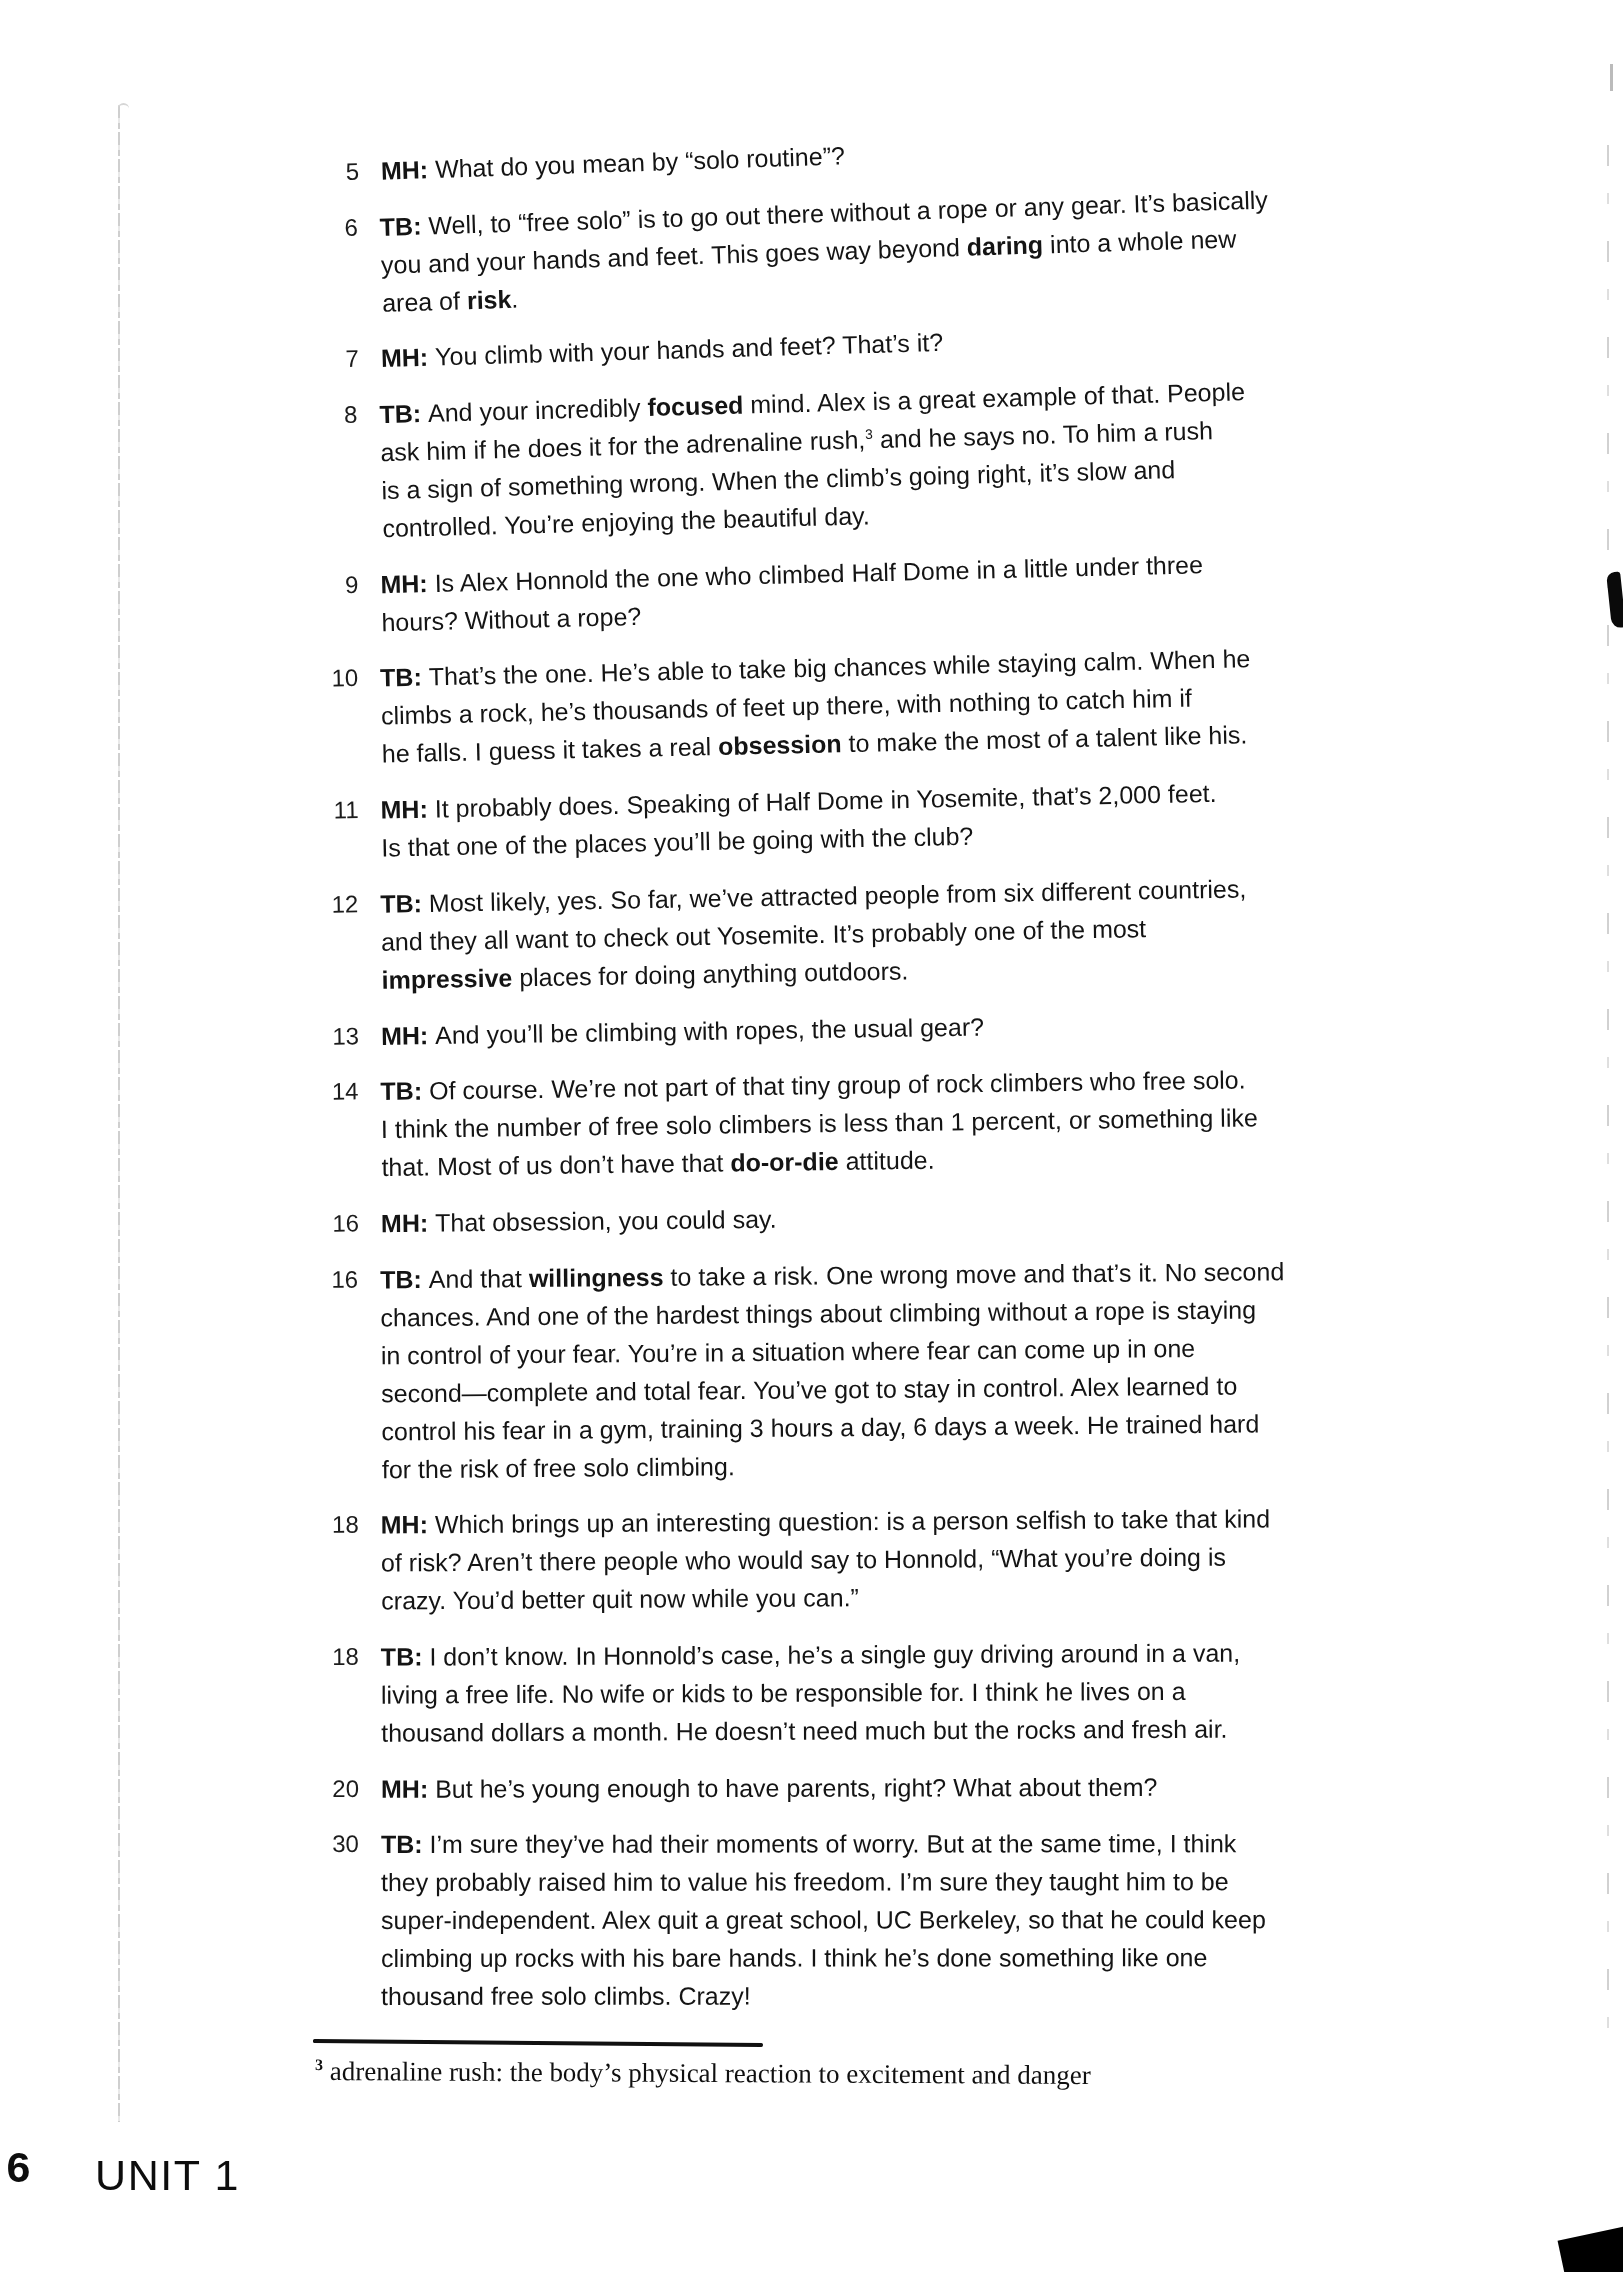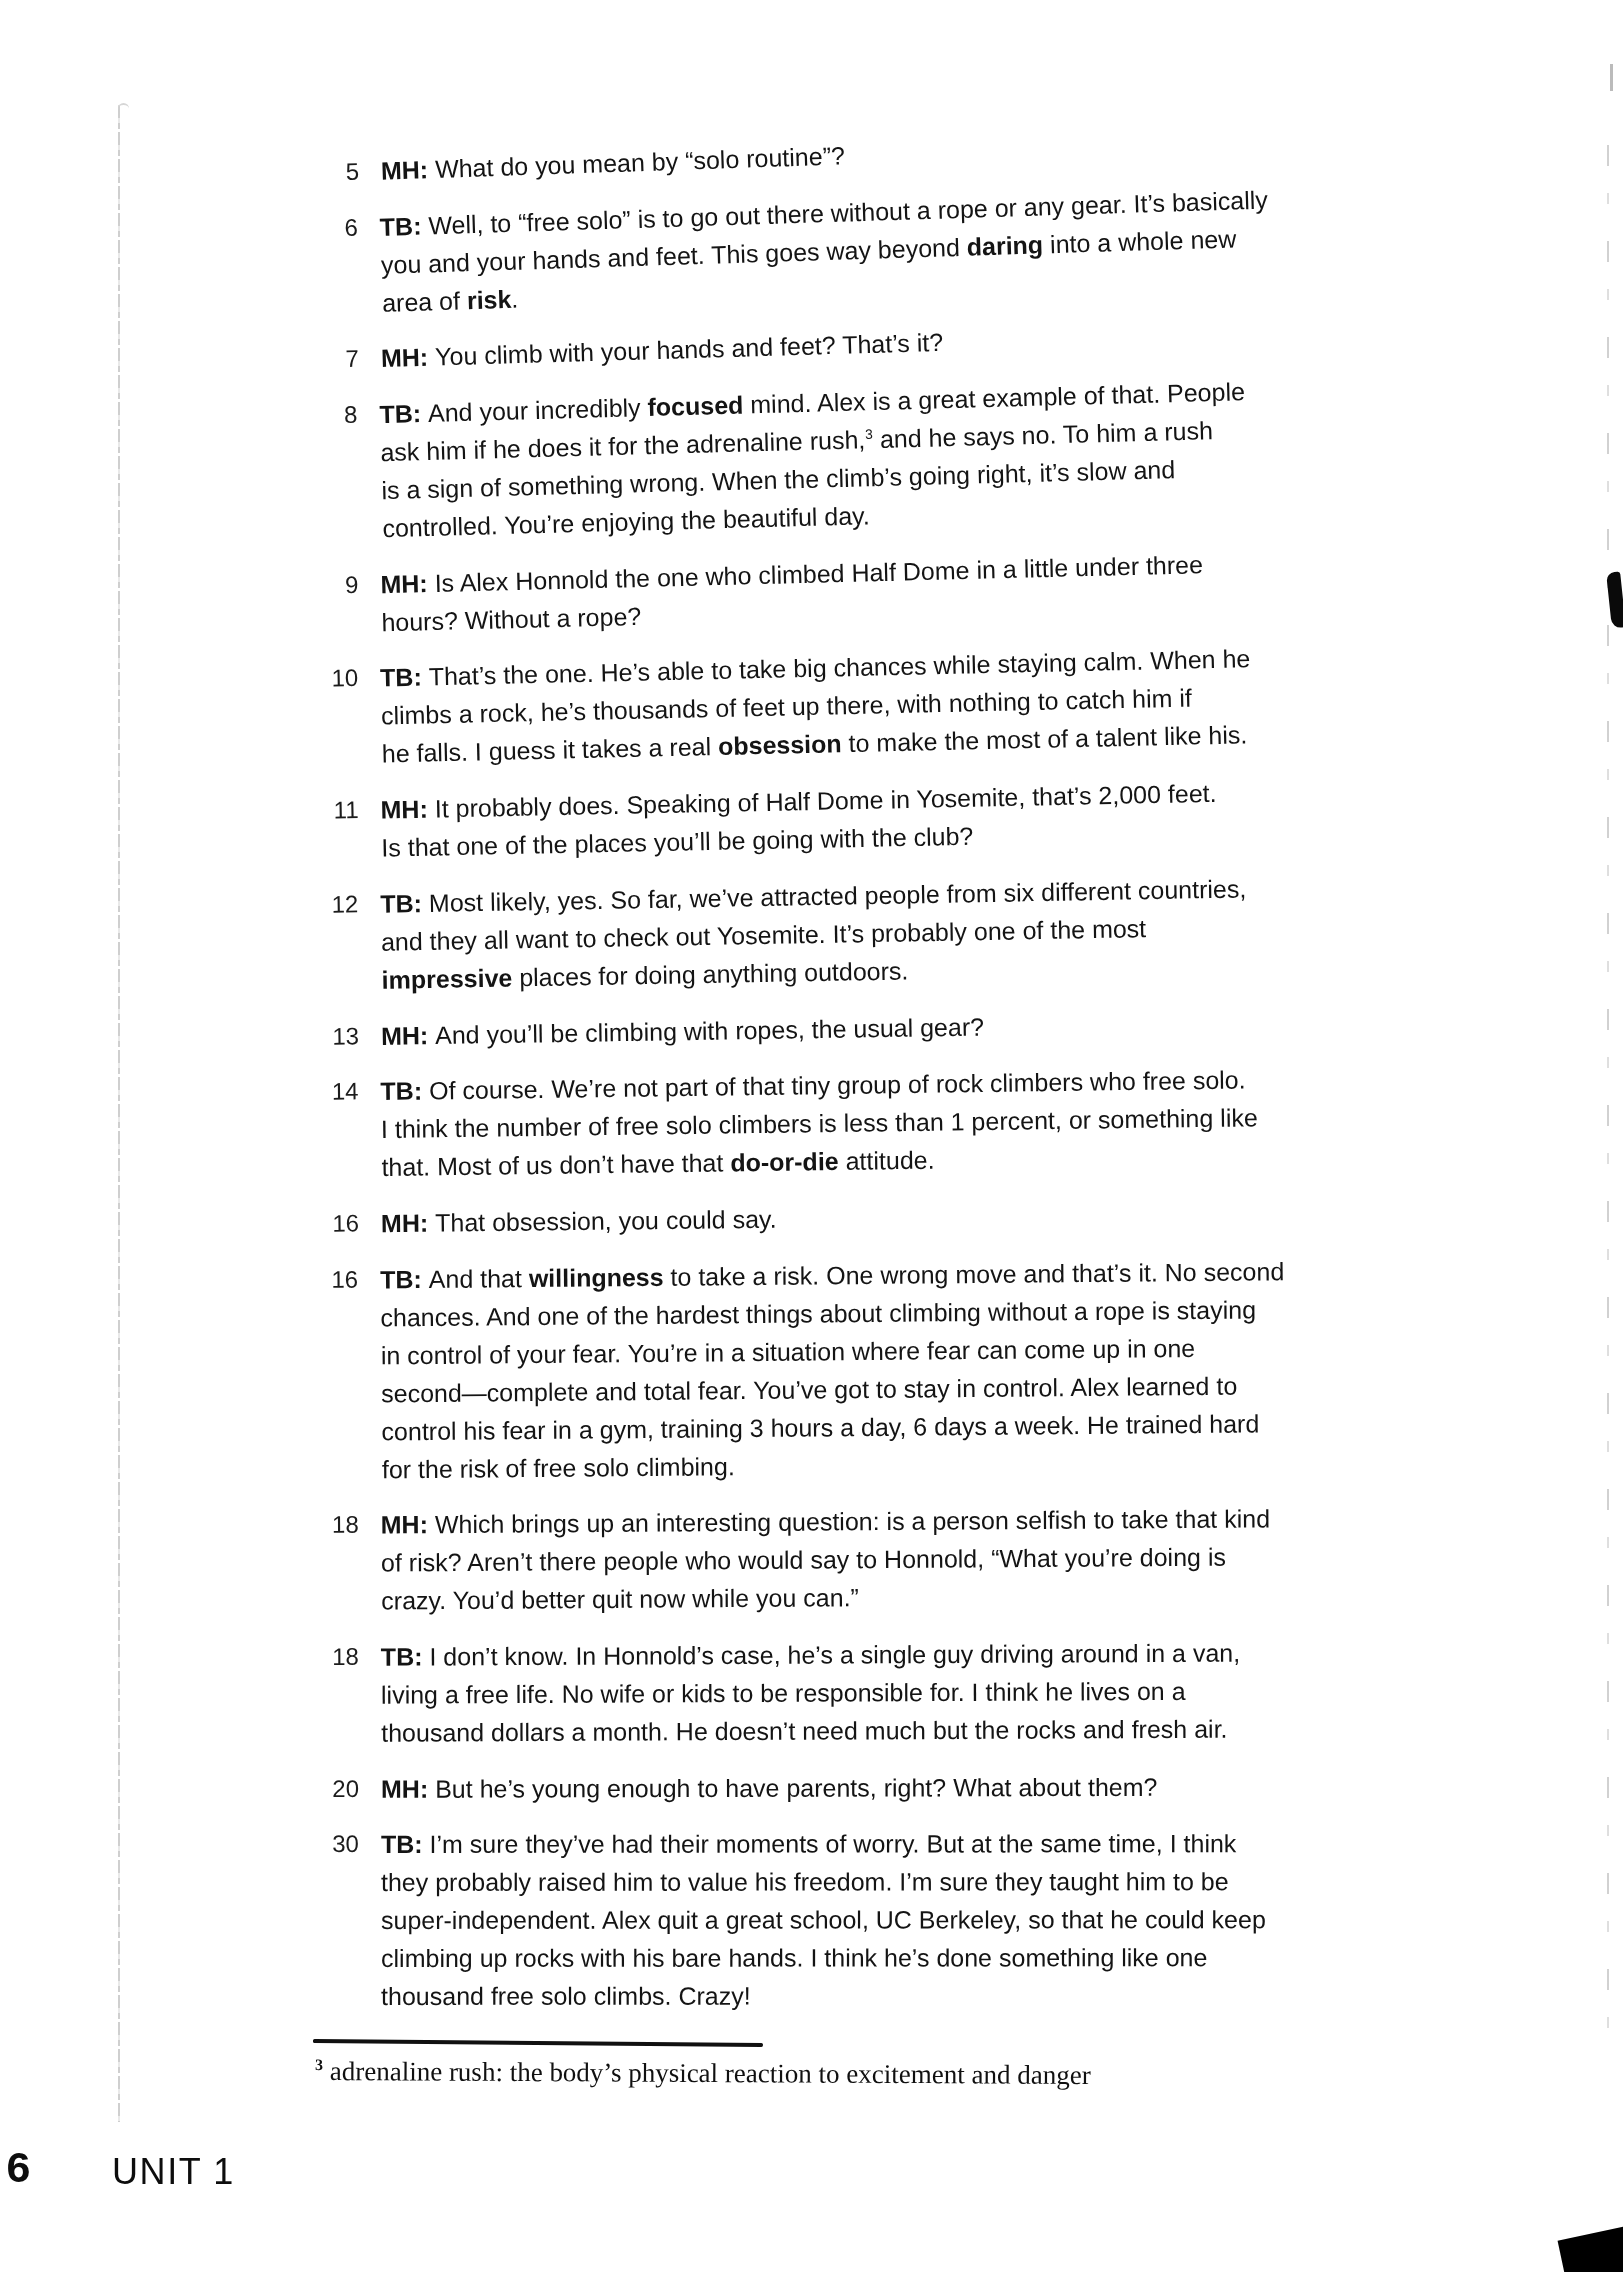--- a/index.html
+++ b/index.html
@@ -40,21 +40,21 @@
     position:absolute;left:315px;top:2054px;width:1141px;margin:0;
     font-family:"Liberation Serif",serif;font-size:27px;line-height:35px;color:#101010;
     transform:rotate(0.3deg);transform-origin:0 50%;
   }
   .footnote sup{font-size:16px;vertical-align:super;line-height:0;font-weight:700;}
   .footnote .term{font-weight:400;}
 
   
   .footer{position:absolute;left:0;top:2141px;width:321px;height:64px;}
   .pg{position:absolute;left:6.4px;top:1.6px;font-size:43px;font-weight:700;color:#0d0d0d;letter-spacing:0.8px;}
-  .unit{position:absolute;left:112px;top:9.6px;font-size:36px;color:#0d0d0d;letter-spacing:1.6px;}
+  .unit{position:absolute;left:95px;top:9.6px;font-size:43px;color:#0d0d0d;letter-spacing:1.6px;}
 
   
   .edge-line{
     position:absolute;right:14.5px;top:145px;width:1.6px;height:1897px;opacity:.85;
     background:repeating-linear-gradient(to bottom,#c9c9c9 0 21px,transparent 21px 48px,#d9d9d9 48px 59px,transparent 59px 96px);
   }
   .edge-tick-top{position:absolute;right:10.4px;top:64px;width:2.4px;height:27px;background:#bbbbbb;}
   .ink-blob{
     position:absolute;right:0.8px;top:572px;width:13.7px;height:56px;background:#0a0a0a;
     border-radius:9.6px 3.2px 4.8px 11.3px;transform:rotate(-6deg);

